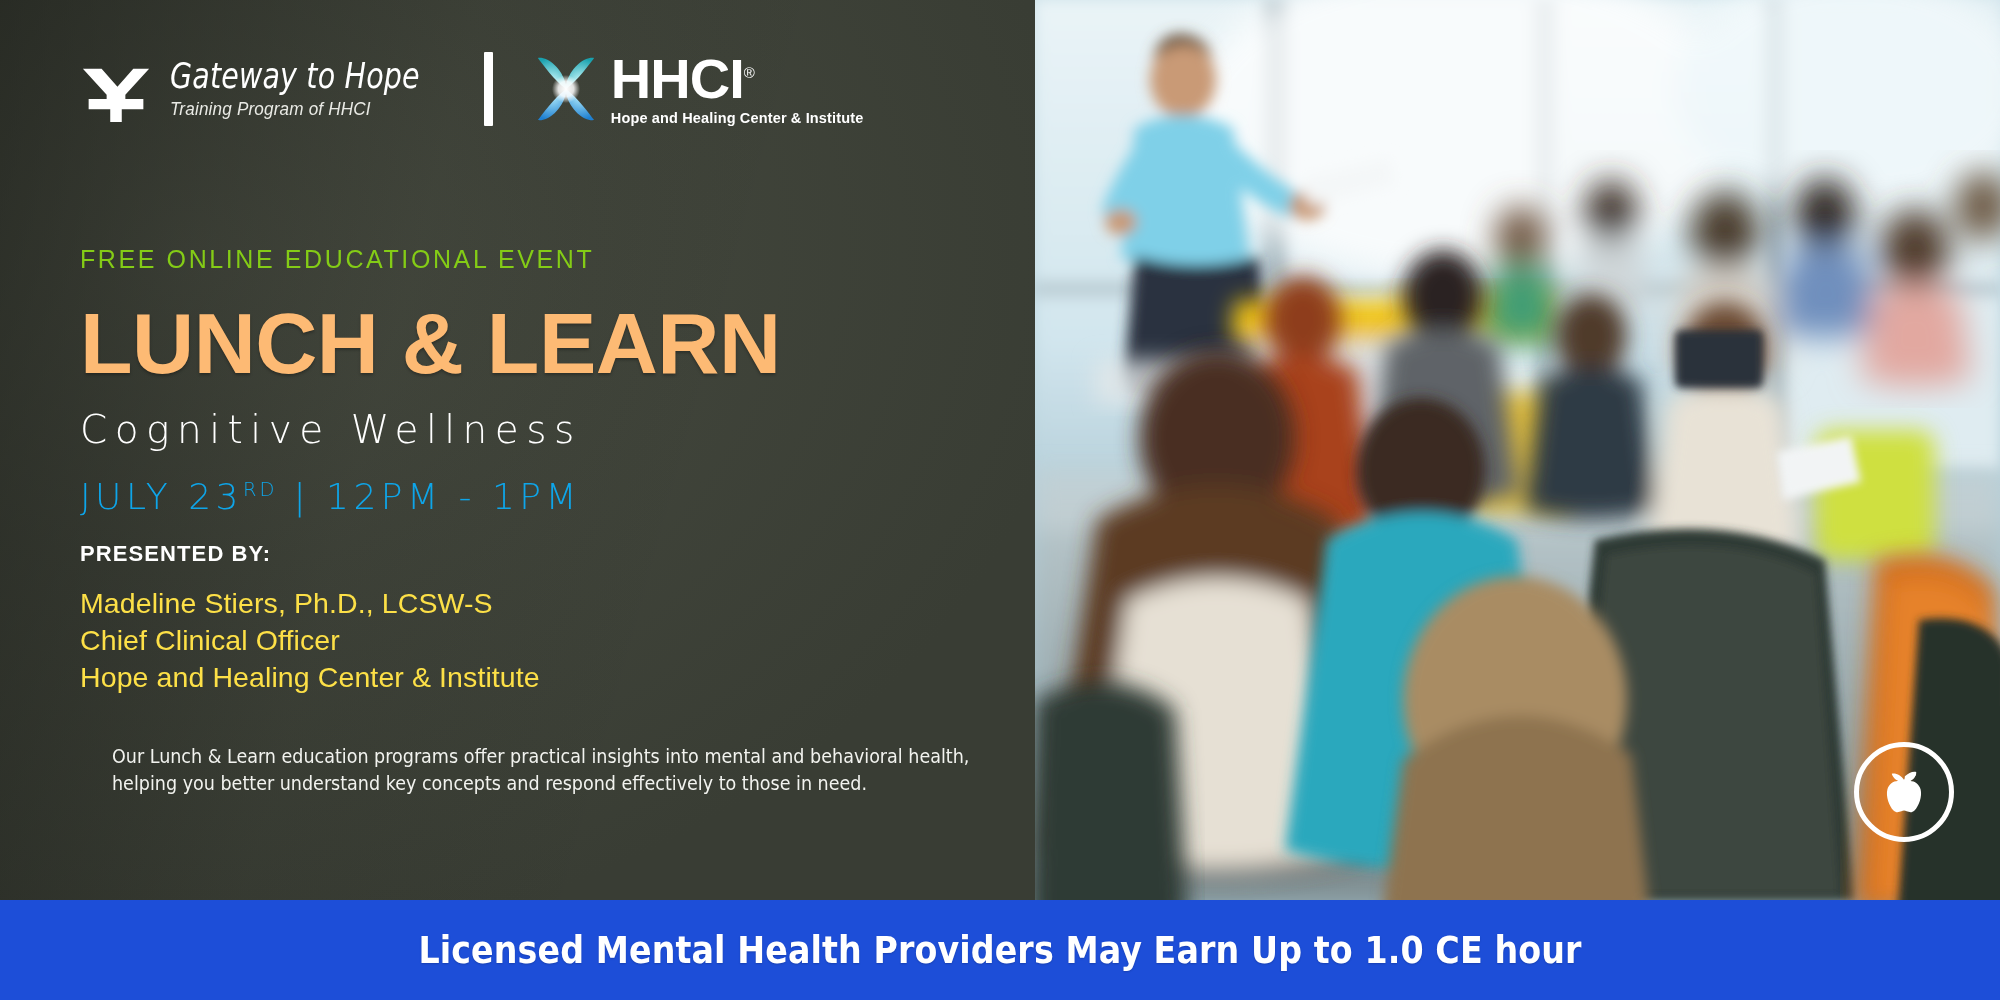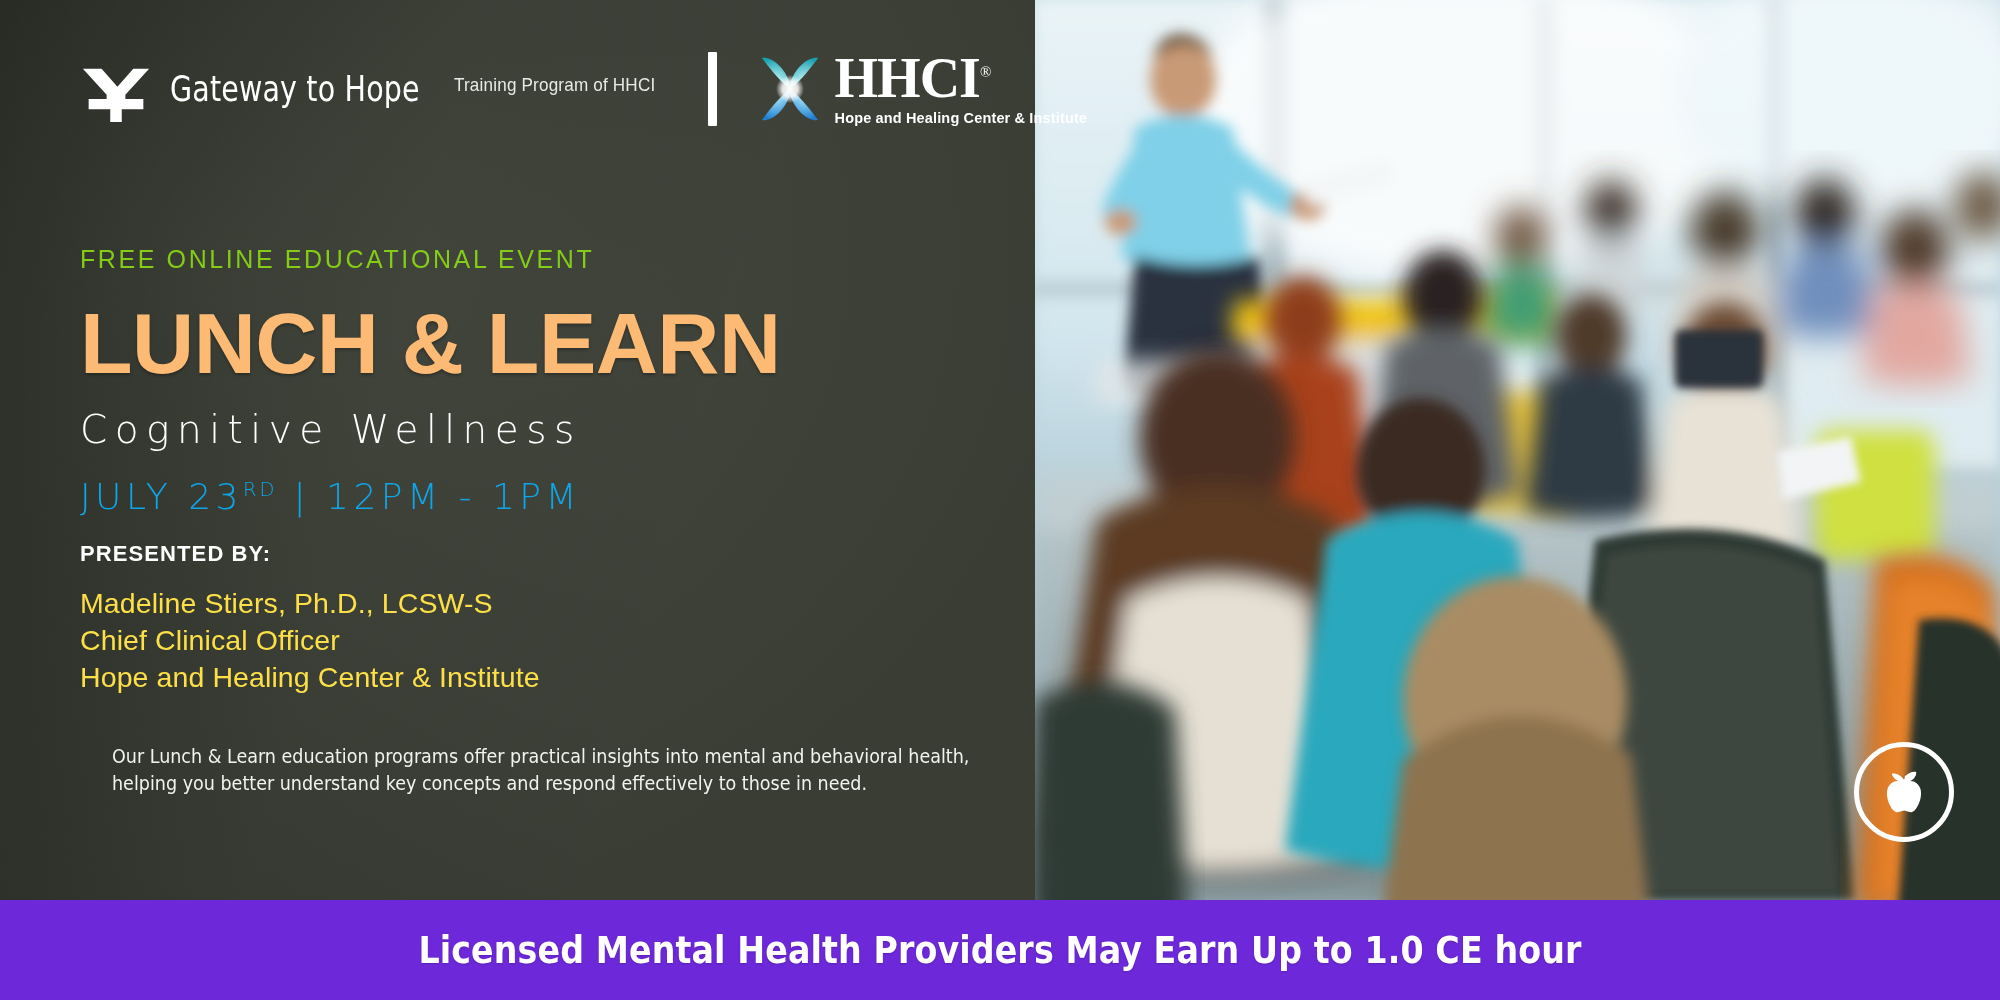--- a/index.html
+++ b/index.html
@@ -32,42 +32,42 @@
   }
 
   
   .logo-row {
     position:absolute;
     left:80px; top:52px;
     display:flex; align-items:center;
     z-index:6;
   }
   .gth-mark { width:72px; height:72px; position:relative; flex:none; margin-right:18px; }
-  .gth-text { display:flex; flex-direction:row; justify-content:center; }
+  .gth-text { display:flex; flex-direction:column; justify-content:center;font-style:italic; }
   .gth-title {
     color:#fff; font-size:36px; font-weight:400;
     font-family:"DejaVu Sans Condensed","Liberation Sans", sans-serif;
     letter-spacing:.2px; line-height:1.02; white-space:nowrap;
     transform:scaleX(.88); transform-origin:left center;
   }
   .gth-sub {
     color:#e9eae5; font-size:19px; font-weight:400;
     letter-spacing:.2px; line-height:1.2; margin-top:3px; white-space:nowrap;
     transform:scaleX(.9); transform-origin:left center;
   }
   .divider-bar {
     width:9px; height:74px; background:#fff;
     margin:0 36px 0 30px; flex:none; border-radius:1px;
   }
   .hhci-block { display:flex; align-items:center; }
   .hhci-mark { width:74px; height:74px; flex:none; margin-right:8px; }
   .hhci-text { display:flex; flex-direction:column; }
   .hhci-title {
     color:#fff; font-size:56px; font-weight:700; line-height:.95;
-    letter-spacing:-1px; white-space:nowrap; position:relative;font-family:Liberation Serif, serif;
+    letter-spacing:-1px; white-space:nowrap; position:relative;
   }
   .hhci-title sup { font-size:15px; font-weight:400; vertical-align:super; }
   .hhci-sub {
     color:#fff; font-size:14.5px; font-weight:700;
     letter-spacing:.15px; white-space:nowrap; margin-top:5px;
   }
 
   
   .content { position:absolute; left:80px; top:200px; z-index:6; width:900px; }
   .kicker {
@@ -127,21 +127,21 @@
     display:flex; align-items:center; justify-content:center;
     z-index:8;
   }
   .apple-badge svg { width:56px; height:56px; display:block; }
 
   
   .banner {
     position:absolute;
     left:0; bottom:0;
     width:2000px; height:100px;
-    background:#6d28d9;
+    background:#1d4ed8;
     display:flex; align-items:center; justify-content:center;
   }
   .banner-text {
     color:#fff; font-size:37px; font-weight:700;
     letter-spacing:.1px; white-space:nowrap;
     font-family:"DejaVu Sans Condensed","Liberation Sans", sans-serif;
     text-shadow:0 1px 2px rgba(0,0,0,.18);
   }
 </style>
 </head>

